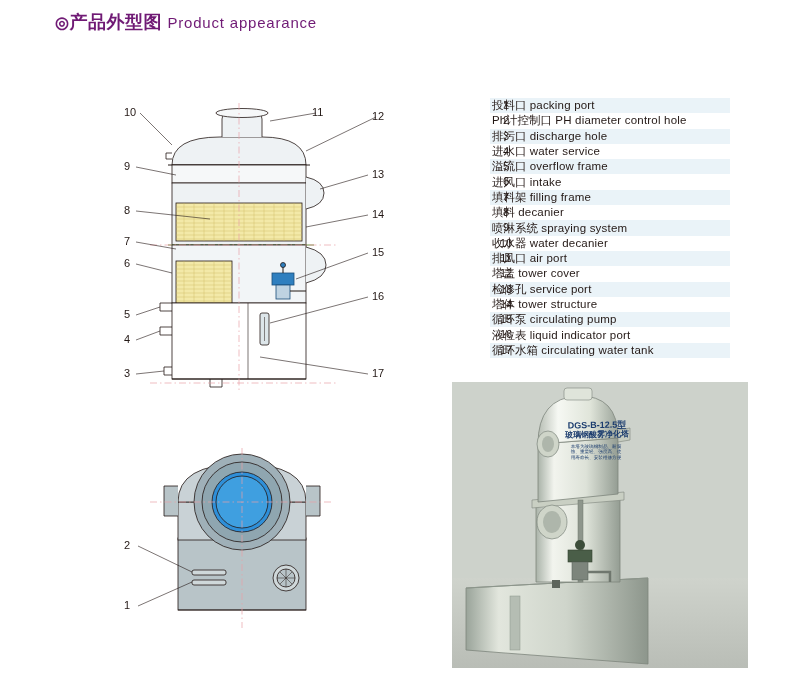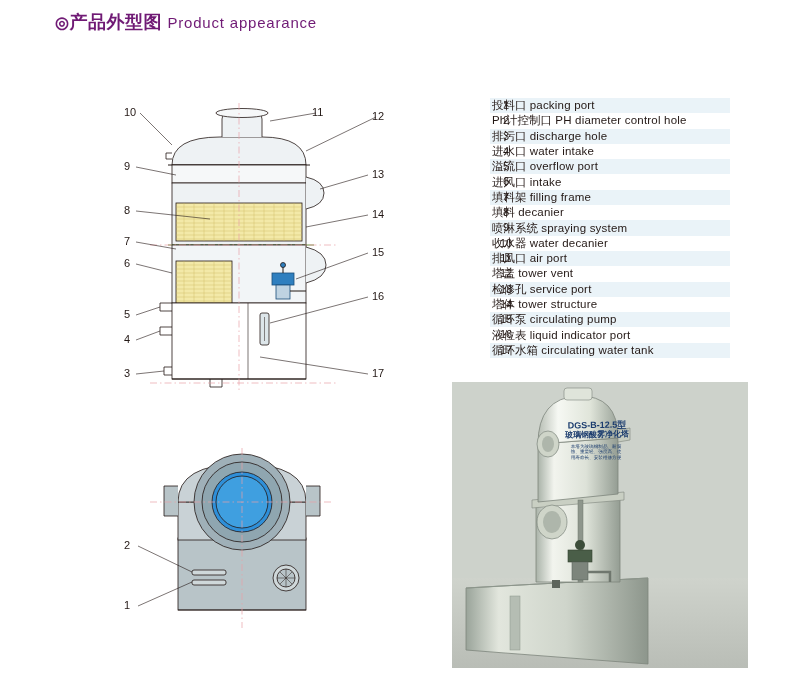--- a/index.html
+++ b/index.html
@@ -231,25 +231,25 @@
     <tr>
       <td class="num">2</td>
       <td class="lbl"><span>Ph计控制口</span> <span class="en">PH diameter control hole</span></td>
     </tr>
     <tr>
       <td class="num">3</td>
       <td class="lbl"><span>排污口</span> <span class="en">discharge hole</span></td>
     </tr>
     <tr>
       <td class="num">4</td>
-      <td class="lbl"><span>进水口</span> <span class="en">water intake</span></td>
+      <td class="lbl"><span>进水口</span> <span class="en">water service</span></td>
     </tr>
     <tr>
       <td class="num">5</td>
-      <td class="lbl"><span>溢流口</span> <span class="en">overflow port</span></td>
+      <td class="lbl"><span>溢流口</span> <span class="en">overflow frame</span></td>
     </tr>
     <tr>
       <td class="num">6</td>
       <td class="lbl"><span>进风口</span> <span class="en">intake</span></td>
     </tr>
     <tr>
       <td class="num">7</td>
       <td class="lbl"><span>填料架</span> <span class="en">filling frame</span></td>
     </tr>
     <tr>
@@ -263,21 +263,21 @@
     <tr>
       <td class="num">10</td>
       <td class="lbl"><span>收水器</span> <span class="en">water decanier</span></td>
     </tr>
     <tr>
       <td class="num">11</td>
       <td class="lbl"><span>排风口</span> <span class="en">air port</span></td>
     </tr>
     <tr>
       <td class="num">12</td>
-      <td class="lbl"><span>塔盖</span> <span class="en">tower vent</span></td>
+      <td class="lbl"><span>塔盖</span> <span class="en">tower cover</span></td>
     </tr>
     <tr>
       <td class="num">13</td>
       <td class="lbl"><span>检修孔</span> <span class="en">service port</span></td>
     </tr>
     <tr>
       <td class="num">14</td>
       <td class="lbl"><span>塔体</span> <span class="en">tower structure</span></td>
     </tr>
     <tr>

